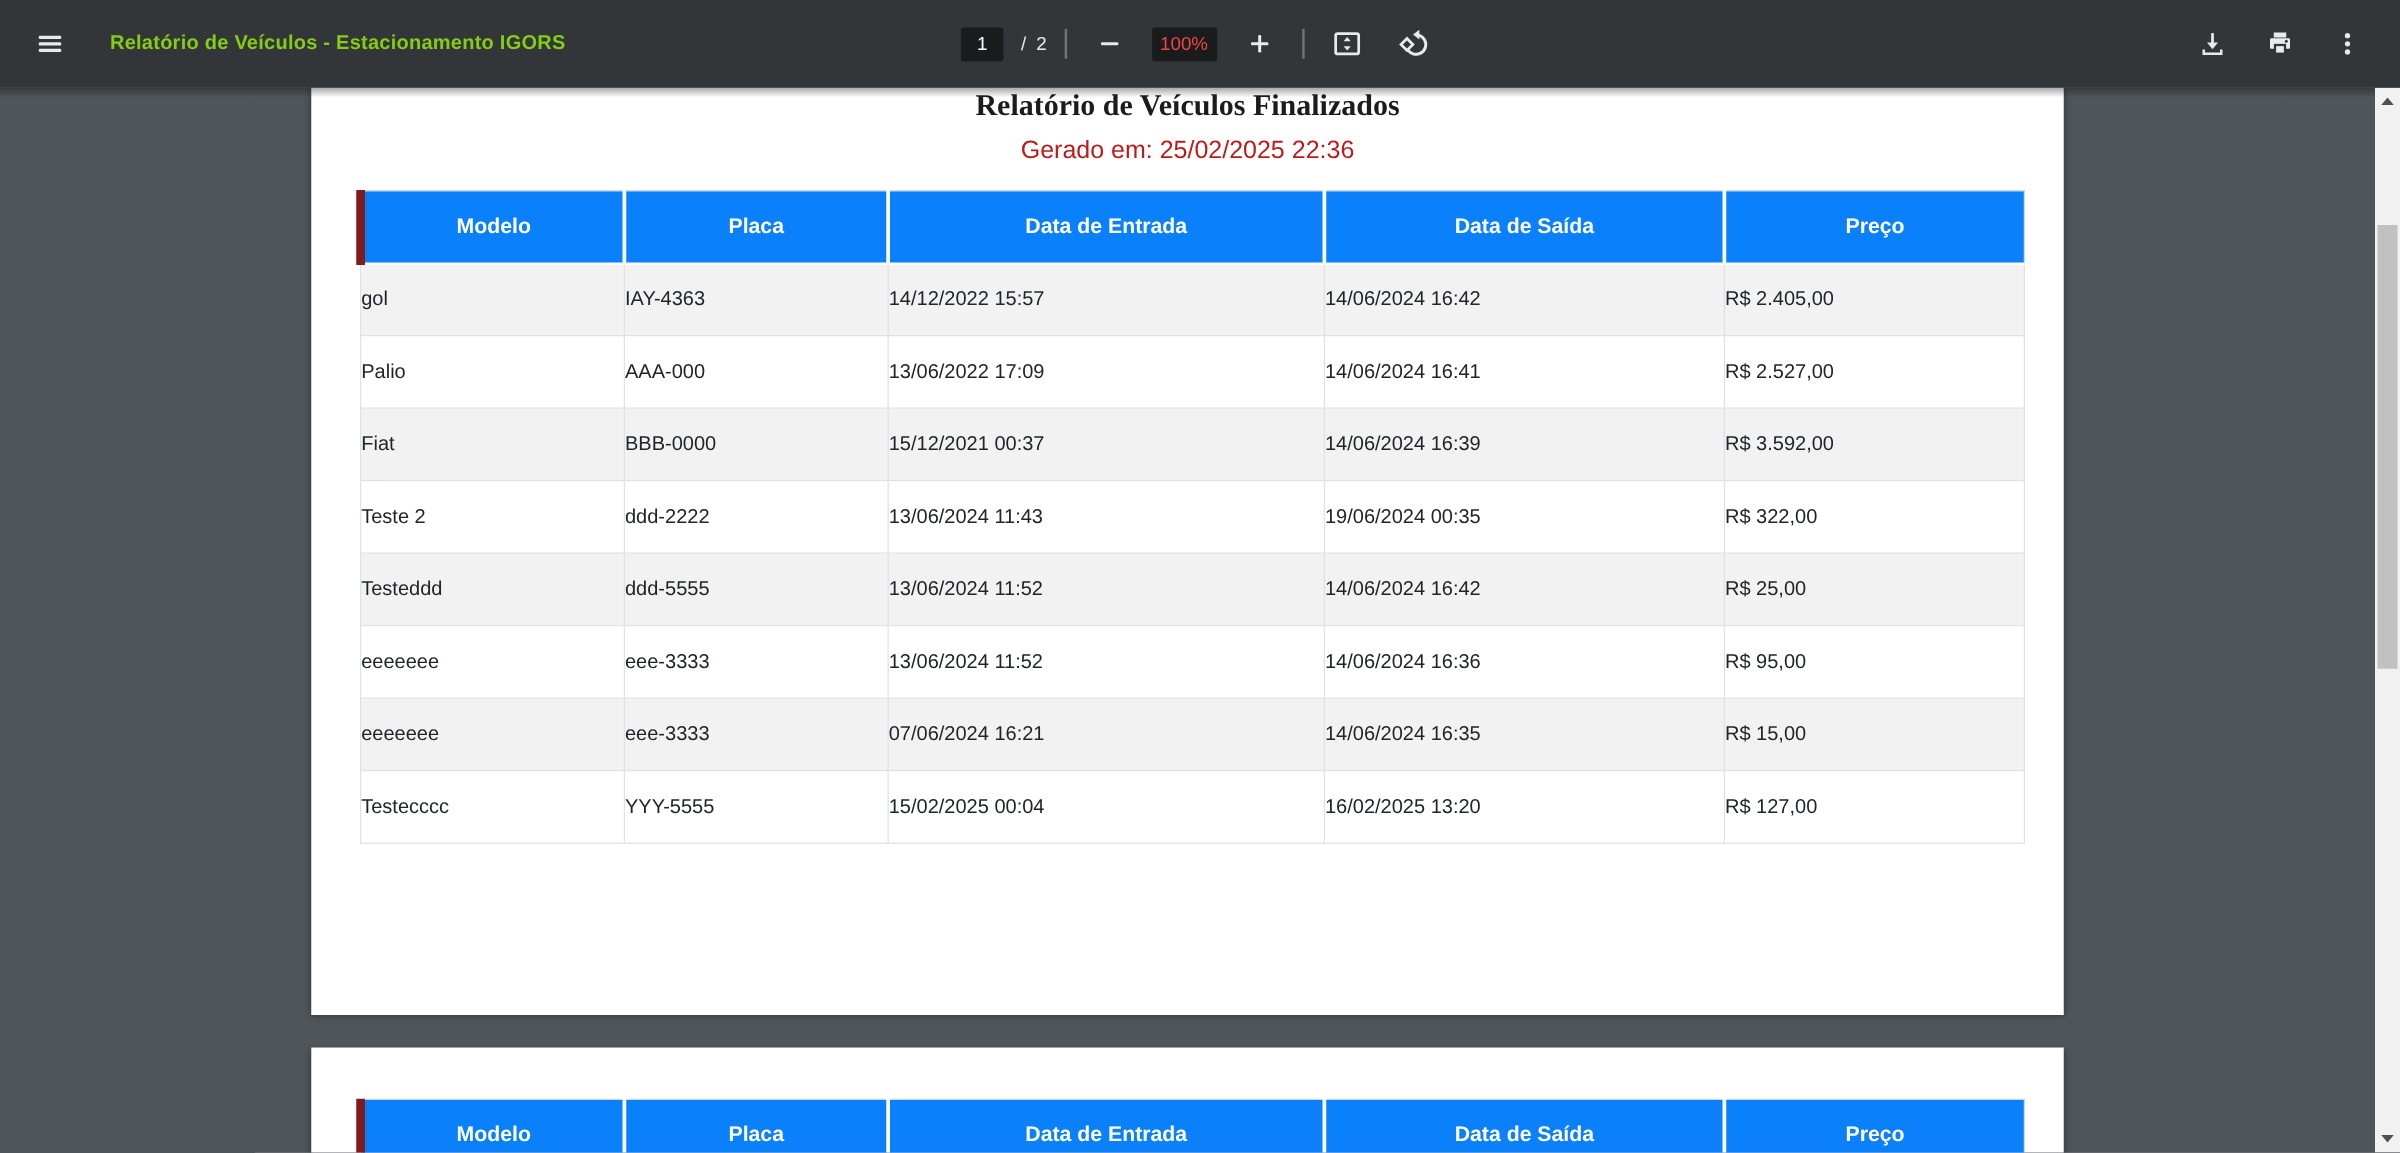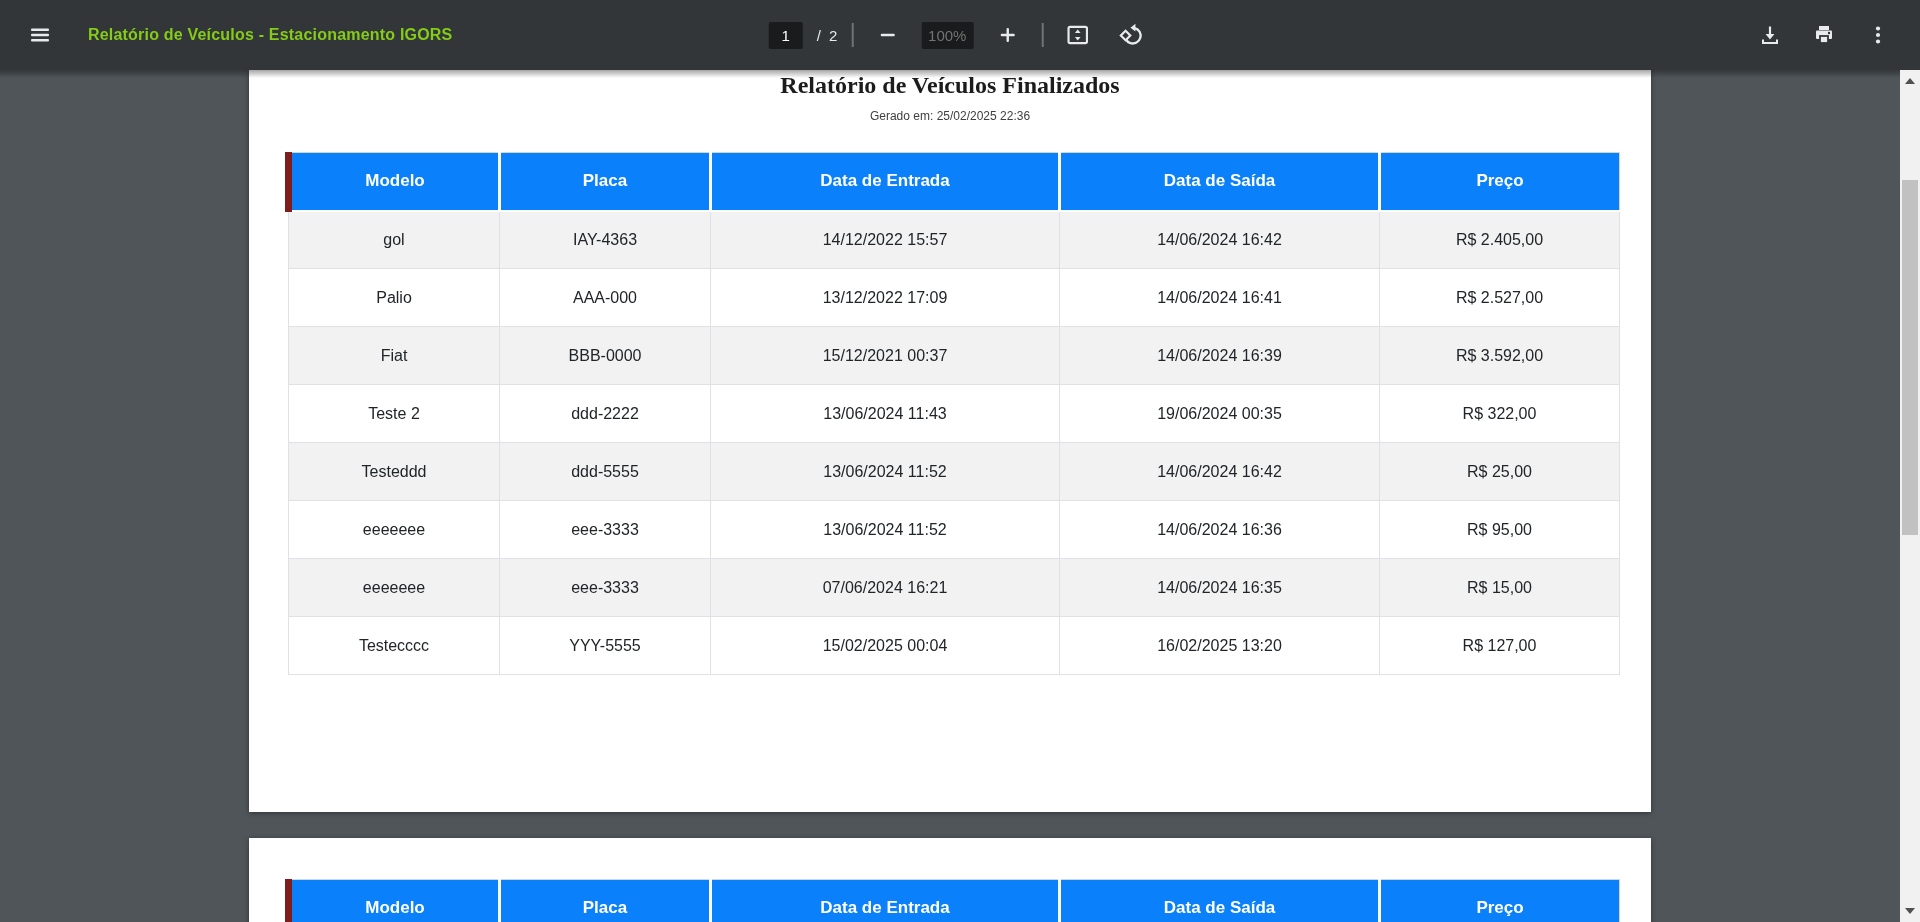--- a/index.html
+++ b/index.html
@@ -23,21 +23,21 @@
     width:40px; height:40px; border:none; background:transparent; border-radius:50%;
     display:flex; align-items:center; justify-content:center; cursor:pointer;
   }
   .page-input {
     width:34px; height:27px; background:#191b1c; border:none; color:#ffffff;
     text-align:center; font-size:15px; font-family:"Liberation Sans", sans-serif; border-radius:2px;
   }
   .page-count { color:#e8eaed; font-size:15px; display:flex; gap:8px; }
   .tb-sep { width:2px; height:24px; background:#6e7377; }
   .zoom-box {
-    min-width:52px; height:27px; background:#191b1c; color:#737373; font-size:15px;
+    min-width:52px; height:27px; background:#191b1c; color:#ef4444; font-size:15px;
     display:flex; align-items:center; justify-content:center; border-radius:2px; padding:0 5px;
   }
 
   
   .viewer {
     position:absolute; top:70px; left:0; width:1920px; height:852px;
     background:#50555a; overflow:hidden;
   }
   .viewer::before {
     content:""; position:absolute; top:0; left:0; right:0; height:8px; z-index:6;
@@ -49,21 +49,21 @@
   }
   .page-1 { top:0; height:742px;padding-left:48px; }
   .page-2 { top:768px; height:300px; }
 
   .doc-title {
     position:absolute; top:2px; left:0; width:100%; text-align:center;
     font-family:"Liberation Serif", serif; font-weight:700; font-size:24px; color:#1c1c1c;
   }
   .doc-subtitle {
     position:absolute; top:39px; left:0; width:100%; text-align:center;
-    font-size:12px; color:#404040;
+    font-size:20px; color:#b91c1c;
   }
 
   .report-table-wrap { position:absolute; left:36px; }
   .page-1 .report-table-wrap { top:82px; }
   .page-2 .report-table-wrap { top:41px; }
 
   table.report { border-collapse:collapse; table-layout:fixed; width:1331px; }
   table.report col:nth-child(1){ width:211px; }
   table.report col:nth-child(2){ width:211px; }
   table.report col:nth-child(3){ width:349px; }
@@ -71,21 +71,21 @@
   table.report col:nth-child(5){ width:240px; }
   table.report th {
     background:#0a80fb; color:#ffffff; font-size:17px; font-weight:700;
     height:58px; text-align:center; vertical-align:middle;
     border-top:1px solid #cfd6dd; border-bottom:2px solid #fdfdfd;
   }
   table.report th:first-child { border-left:7px solid #7f1d1d; }
   table.report th:last-child  { border-right:1px solid #cfd6dd; }
   table.report th + th { border-left:3px solid #fdfdfd; }
   table.report td {
-    height:58px; text-align:center; vertical-align:middle;
+    height:58px; vertical-align:middle;
     font-size:16px; color:#212529; border:1px solid #dee2e6; background:#ffffff;
   }
   table.report tbody tr:nth-child(odd) td { background:#f2f2f2; }
 
   
   .scrollbar {
     position:absolute; top:0; right:0; width:20px; height:852px; background:#f1f1f1; z-index:8;
   }
   .scroll-up, .scroll-down {
     position:absolute; left:0; width:20px; height:22px; display:flex;
@@ -200,21 +200,21 @@
             <tr>
               <td>gol</td>
               <td>IAY-4363</td>
               <td>14/12/2022 15:57</td>
               <td>14/06/2024 16:42</td>
               <td>R$ 2.405,00</td>
             </tr>
             <tr>
               <td>Palio</td>
               <td>AAA-000</td>
-              <td>13/12/2022 17:09</td>
+              <td>13/06/2022 17:09</td>
               <td>14/06/2024 16:41</td>
               <td>R$ 2.527,00</td>
             </tr>
             <tr>
               <td>Fiat</td>
               <td>BBB-0000</td>
               <td>15/12/2021 00:37</td>
               <td>14/06/2024 16:39</td>
               <td>R$ 3.592,00</td>
             </tr>

